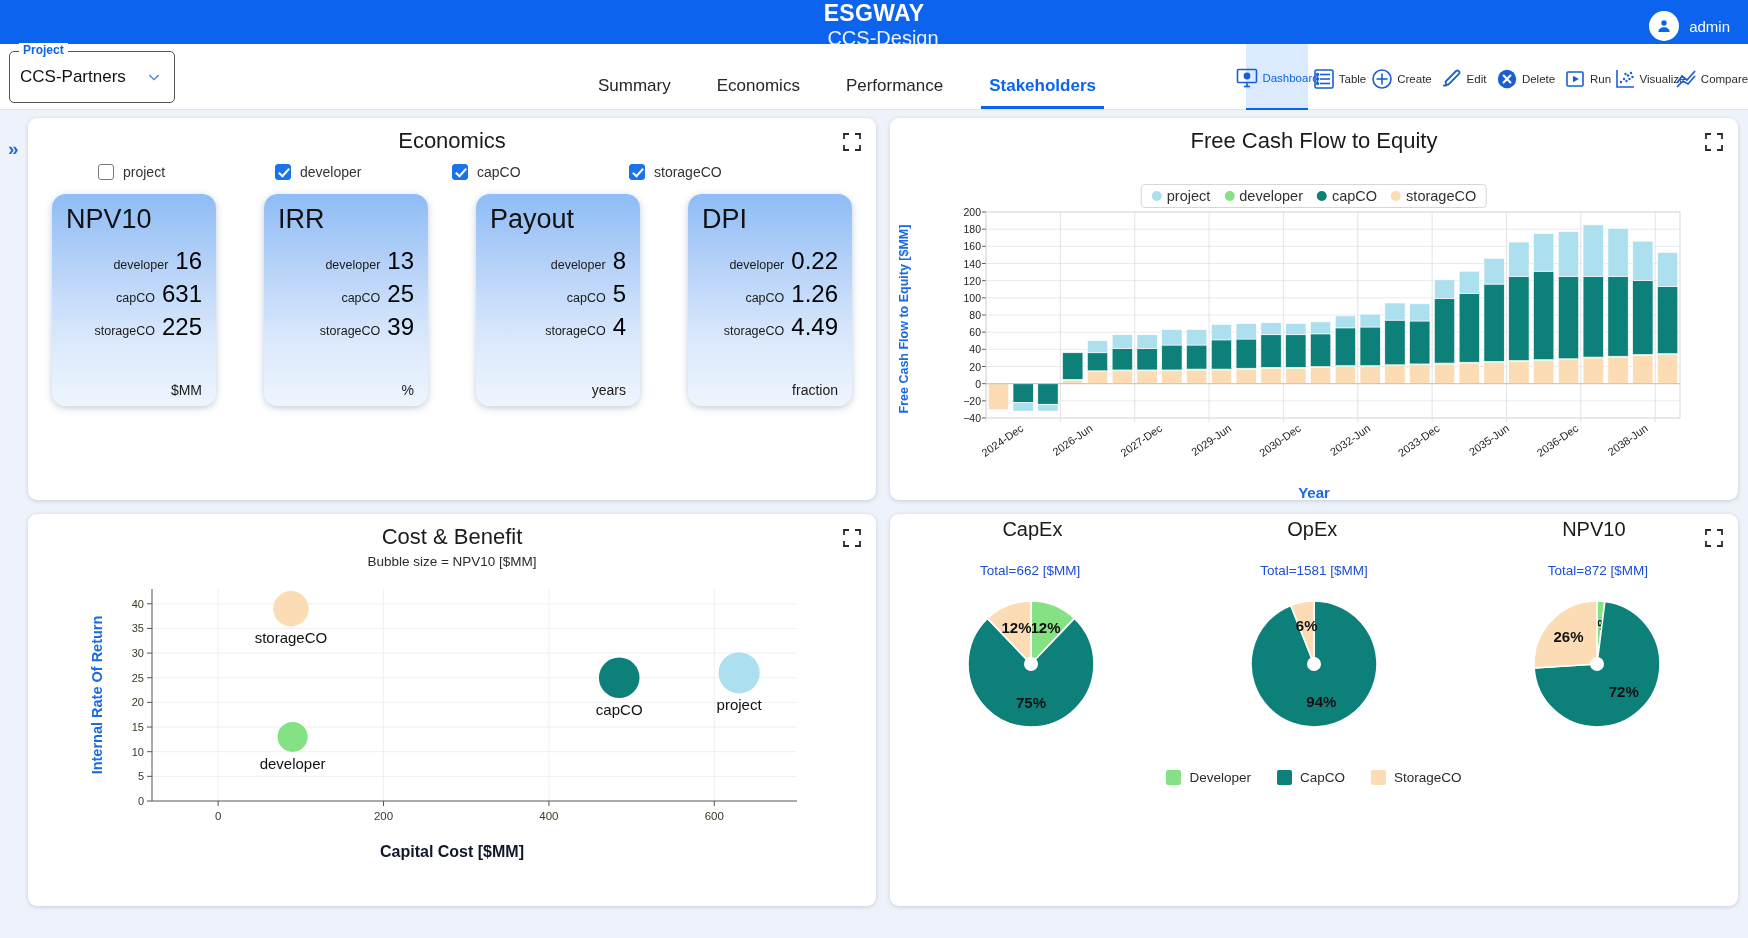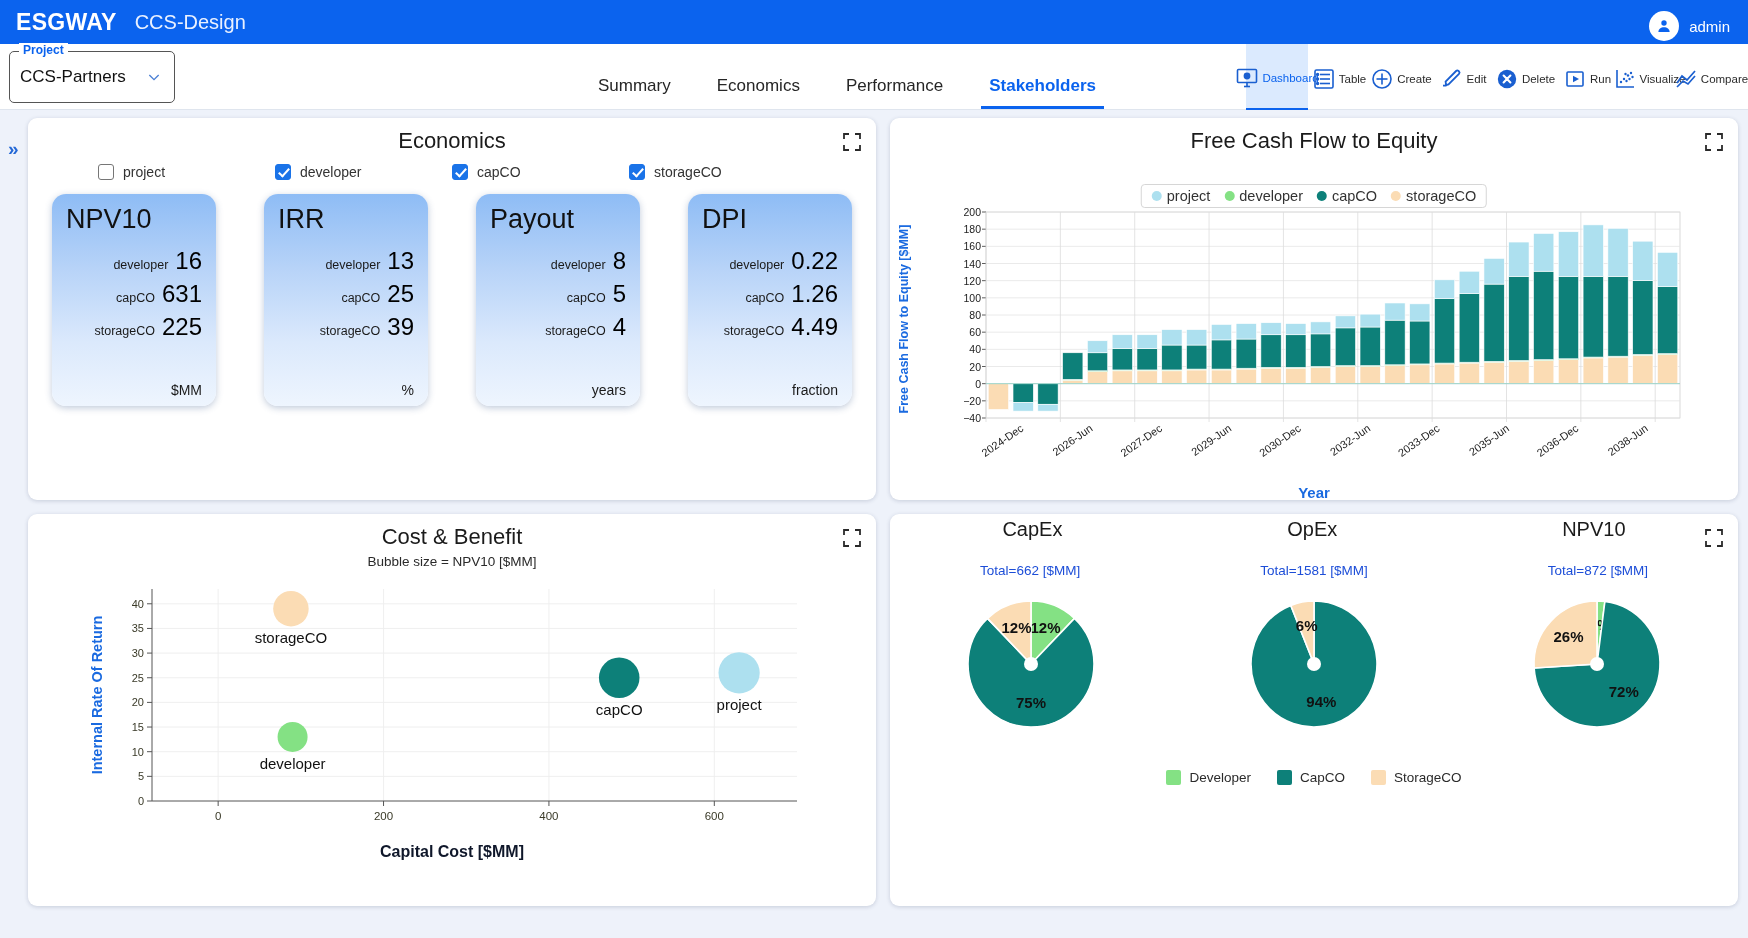--- a/index.html
+++ b/index.html
@@ -5,21 +5,21 @@
   * { box-sizing: border-box; margin: 0; padding: 0; }
   html, body {
     width: 1748px; height: 938px;
     font-family: "Liberation Sans", sans-serif;
     background: #eef2fa;
     overflow: hidden;
   }
   
   .topbar {
     height: 44px; background: #0b63ee; display: flex; align-items: center;
-    padding: 0 16px; position: relative;
+    padding: 0 16px; position: relative; flex-direction: column;
   }
   .brand { color: #fff; font-weight: bold; font-size: 23px; letter-spacing: .3px; }
   .app-title { color: #eaf1ff; font-size: 20px; margin-left: 18px; font-weight: 400; }
   .user-box { position: absolute; right: 18px; top: 0; height: 52px; display: flex; align-items: center; gap: 10px; }
   .avatar {
     width: 30px; height: 30px; border-radius: 50%; background: #ffffff;
     display: flex; align-items: center; justify-content: center;
   }
   .avatar svg { width: 18px; height: 18px; fill: #0b63ee; }
   .user-name { color: #fff; font-size: 15px; }

